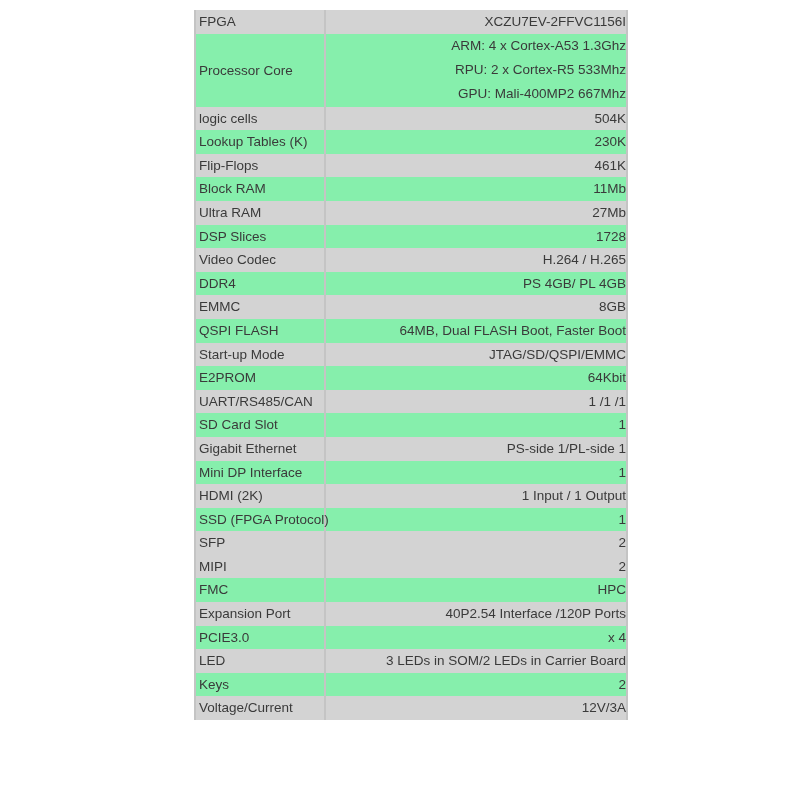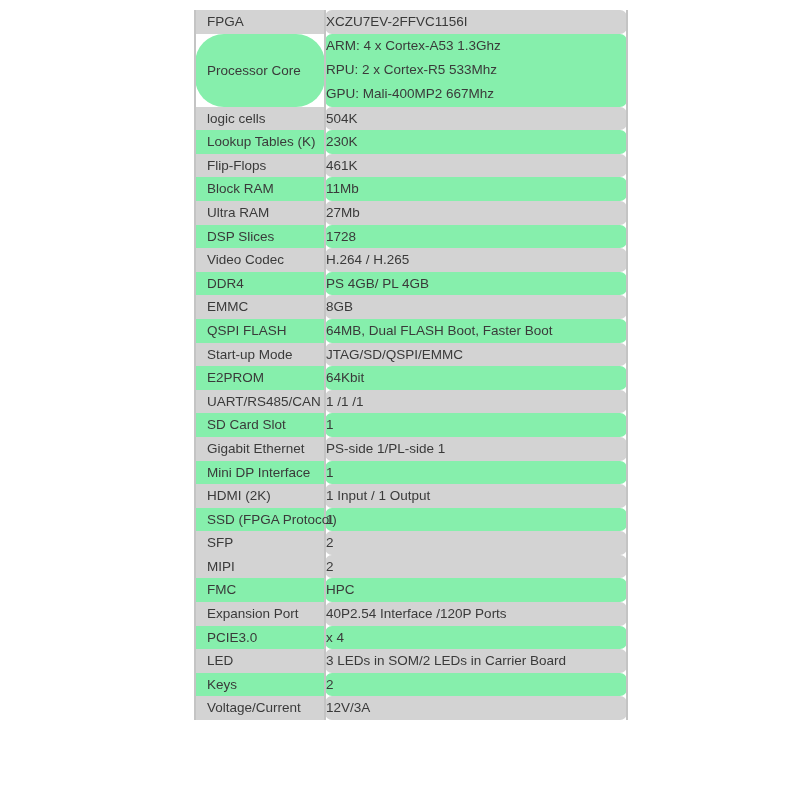--- a/index.html
+++ b/index.html
@@ -5,26 +5,26 @@
     html, body { margin: 0; padding: 0; background: #ffffff; }
     body { width: 800px; height: 800px; position: relative; overflow: hidden;
            font-family: "Liberation Sans", "DejaVu Sans", sans-serif; color: #3a3a3a; }
     .spec-table { position: absolute; left: 194px; top: 10px; width: 432px;
                   border-collapse: collapse; table-layout: fixed;
                   border-left: 2px solid #c4c4c4; border-right: 2px solid #c4c4c4; }
     .spec-table col.c1 { width: 130px; }
     .spec-table col.c2 { width: 302px; }
     .spec-table td { padding: 0; font-size: 13.5px; height: 23.6px; line-height: 23.6px;
                      white-space: nowrap; overflow: visible; }
-    .spec-table td.label { padding-left: 11px; text-align: left; border-right: 2px solid #c4c4c4; margin-left: 8px; }
-    .spec-table td.value { text-align: left; border-radius: 7px; }
+    .spec-table td.label { padding-left: 3px; text-align: left; border-right: 2px solid #c4c4c4; margin-left: 8px; }
+    .spec-table td.value { text-align: right; }
     .spec-table tr.shade td { background: #d3d3d3; }
     .spec-table tr.plain td { background: #86efac; }
     .spec-table tr.multi td { height: 73px; line-height: 24px; }
-    .spec-table tr.multi td.label { line-height: 73px; border-radius: 29px; }
+    .spec-table tr.multi td.label { line-height: 73px; }
     .value-line { display: block; }
   </style>
 </head>
 <body>
 
 <table class="spec-table">
   <colgroup>
       <col class="c1">
       <col class="c2">
     </colgroup>

